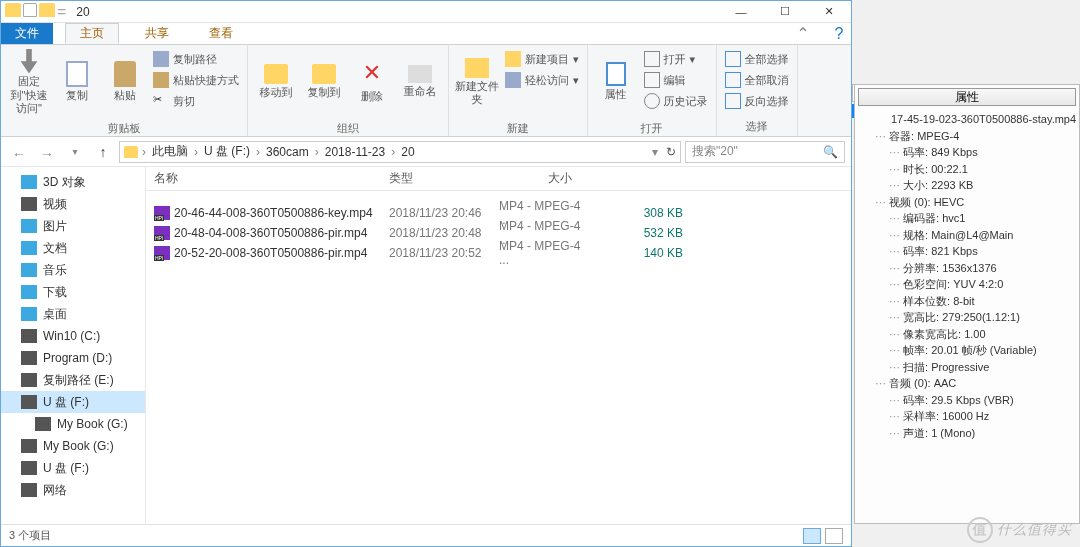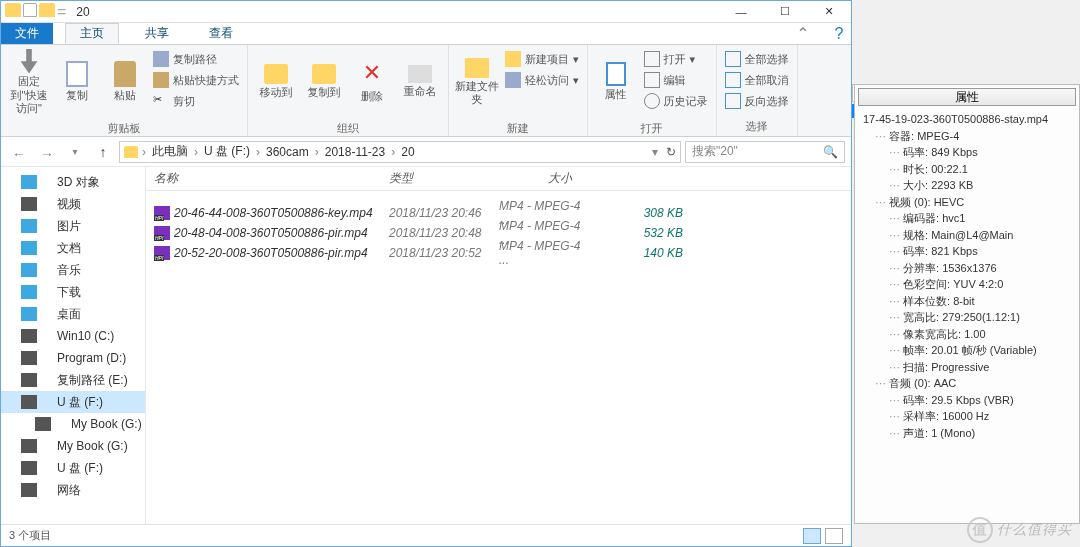--- a/index.html
+++ b/index.html
@@ -9,21 +9,21 @@
 
 .titlebar { height: 22px; background: #fff; display: flex; align-items: center; border-bottom: 1px solid #e0e0e0; }
 .titlebar-icons { display: flex; gap: 2px; padding: 0 4px; }
 .folder-ico { width: 16px; height: 14px; background: #ffd666; border-radius: 2px 2px 0 0; position: relative; }
 .titlebar-title { font-size: 12px; color: #333; margin-left: 6px; }
 .titlebar-controls { margin-left: auto; display: flex; }
 .tb-btn { width: 44px; height: 22px; display: flex; align-items: center; justify-content: center; font-size: 11px; color: #333; }
 
 .menubar { height: 22px; display: flex; align-items: stretch; border-bottom: 1px solid #d0d0d0; background: #fff; gap: 12px; }
 .file-tab { background: #1979ca; color: #fff; font-size: 12px; padding: 0 14px; display: flex; align-items: center; }
-.menu-item { font-size: 12px; padding: 0 14px; display: flex; align-items: center; color: #0c4a6e; }
+.menu-item { font-size: 12px; padding: 0 14px; display: flex; align-items: center; color: #a16207; }
 .menu-item.active { border: 1px solid #d0d0d0; border-bottom: 1px solid #f5f6f7; background: #f5f6f7; }
 .menu-spacer { flex: 1; }
 .menu-help { width: 24px; display: flex; align-items: center; justify-content: center; }
 
 .ribbon { height: 92px; background: #f5f6f7; border-bottom: 1px solid #d0d0d0; display: flex; }
 .ribbon-group { border-right: 1px solid #e0e0e0; display: flex; flex-direction: column; }
 .ribbon-group-content { flex: 1; display: flex; align-items: flex-start; padding: 4px 6px; gap: 4px; }
 .ribbon-group-label { font-size: 11px; color: #666; text-align: center; padding: 2px 0; }
 .ribbon-btn-lg { display: flex; flex-direction: column; align-items: center; justify-content: center; width: 44px; height: 66px; font-size: 11px; color: #555; text-align: center; line-height: 1.2; }
 .ribbon-btn-lg .rico { width: 28px; height: 28px; margin-bottom: 2px; }
@@ -34,28 +34,28 @@
 .addressbar { height: 30px; display: flex; align-items: center; gap: 4px; padding: 0 6px; border-bottom: 1px solid #e8e8e8; }
 .nav-btn { width: 24px; height: 24px; display: flex; align-items: center; justify-content: center; color: #888; font-size: 14px; }
 .nav-btn.active { color: #333; }
 .addr-box { flex: 1; height: 22px; border: 1px solid #ccc; display: flex; align-items: center; padding: 0 4px; font-size: 12px; gap: 2px; }
 .crumb { padding: 0 2px; color: #333; }
 .crumb-sep { color: #888; padding: 0 2px; }
 .search-box { width: 160px; height: 22px; border: 1px solid #ccc; display: flex; align-items: center; padding: 0 6px; font-size: 12px; color: #888; justify-content: space-between; }
 
 .body-area { flex: 1; display: flex; min-height: 0; }
 .nav-pane { width: 145px; border-right: 1px solid #e8e8e8; overflow-y: auto; padding: 4px 0; }
-.nav-item { display: flex; align-items: center; gap: 20px; height: 22px; font-size: 12px; color: #333; padding-left: 20px; }
+.nav-item { display: flex; align-items: center; gap: 6px; height: 22px; font-size: 12px; color: #333; padding-left: 20px; }
 .nav-item.selected { background: #cce8ff; }
 .nav-item.indent { padding-left: 34px; }
 .nav-ico { width: 16px; height: 14px; display: inline-block; }
 .nav-ico.blue { background: #3da9e0; }
 .nav-ico.dark { background: #555; }
 
-.file-pane { flex: 1; display: flex; flex-direction: column; font-style: italic; }
+.file-pane { flex: 1; display: flex; flex-direction: column; }
 .columns { height: 24px; display: flex; border-bottom: 1px solid #e8e8e8; color: #555; font-size: 12px; }
 .col { display: flex; align-items: center; padding: 0 8px; border-right: 1px solid transparent; }
 .col-name { width: 235px; }
 .col-date { width: 110px; }
 .col-type { width: 110px; }
 .col-size { width: 90px; text-align: right; justify-content: flex-end; }
 .file-list { flex: 1; margin-top: 12px; }
 .file-row { height: 20px; display: flex; align-items: center; font-size: 12px; color: #333; }
 .file-row .cell { padding: 0 8px; }
 .file-ico { width: 16px; height: 14px; background: #7b2fbf; display: inline-block; margin-right: 4px; position: relative; }
@@ -68,21 +68,21 @@
 .statusbar { height: 22px; border-top: 1px solid #e0e0e0; display: flex; align-items: center; font-size: 11px; color: #555; padding: 0 8px; justify-content: space-between; }
 .view-icons { display: flex; gap: 4px; }
 .view-icons span { width: 18px; height: 16px; border: 1px solid #aaa; display: inline-block; }
 .view-icons span.active { background: #cce8ff; border-color: #6aa8e0; }
 
 
 .prop-panel { position: absolute; left: 854px; top: 84px; width: 226px; height: 440px; background: #fdfdfd; border: 1px solid #bbb; font-size: 11px; }
 .prop-header { height: 18px; background: linear-gradient(#f8f8f8,#e8e8e8); border: 1px solid #999; margin: 3px; display: flex; align-items: center; justify-content: center; font-size: 12px; }
 .prop-body { padding: 2px 4px; color: #333; line-height: 1.5; }
 .prop-line { white-space: nowrap; }
-.pl-0 { padding-left: 4px; }
+.pl-0 { padding-left: 4px; margin-left: 28px; }
 .pl-1 { padding-left: 16px; }
 .pl-2 { padding-left: 30px; }
 .tree-dash { color: #999; }
 .side-tab { position: absolute; left: 852px; top: 84px; width: 14px; height: 18px; background: #fff; border: 1px solid #bbb; border-right: none; font-size: 11px; text-align: center; line-height: 16px; }
 .side-blue { position: absolute; left: 852px; top: 104px; width: 14px; height: 14px; background: #0a84ff; }
 
 .watermark { position: absolute; right: 8px; bottom: 4px; font-size: 14px; color: #bbb; font-style: italic; letter-spacing: 1px; display: flex; align-items: center; gap: 4px; }
 .watermark .wm-logo { width: 26px; height: 26px; border: 2px solid #ccc; border-radius: 50%; display: flex; align-items: center; justify-content: center; font-size: 14px; color: #ccc; font-weight: bold; font-style: normal; }
 
 

